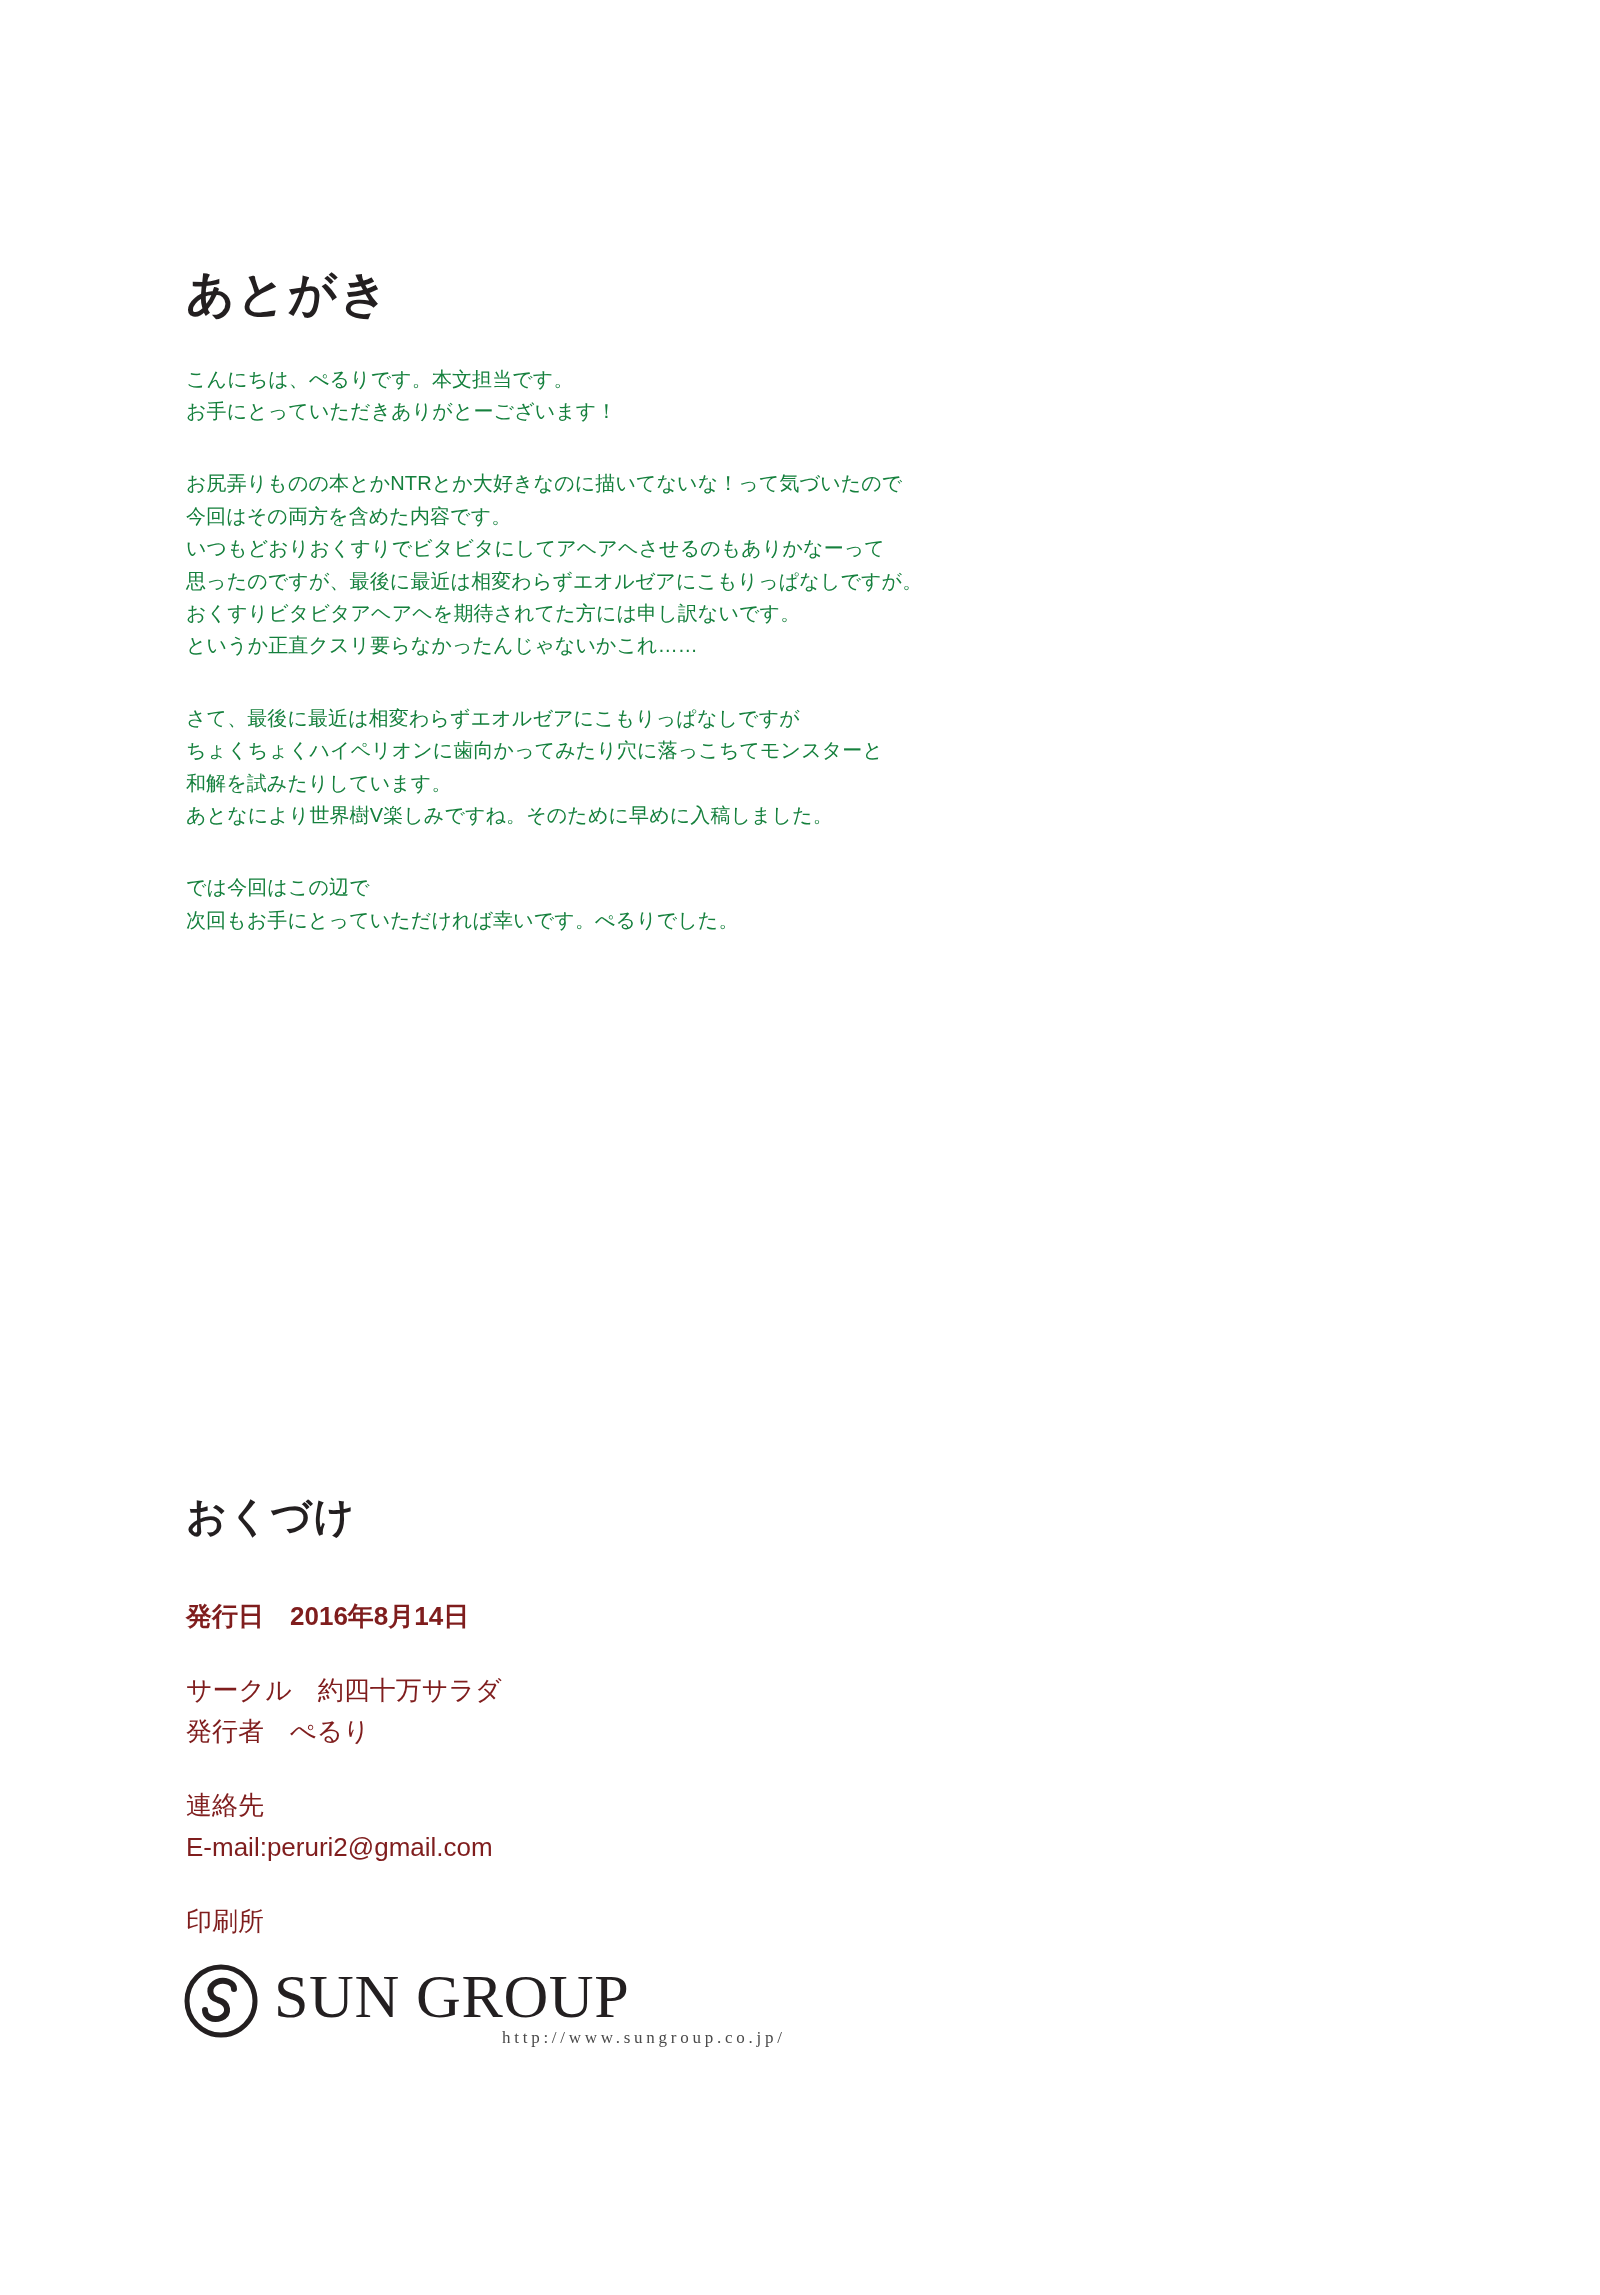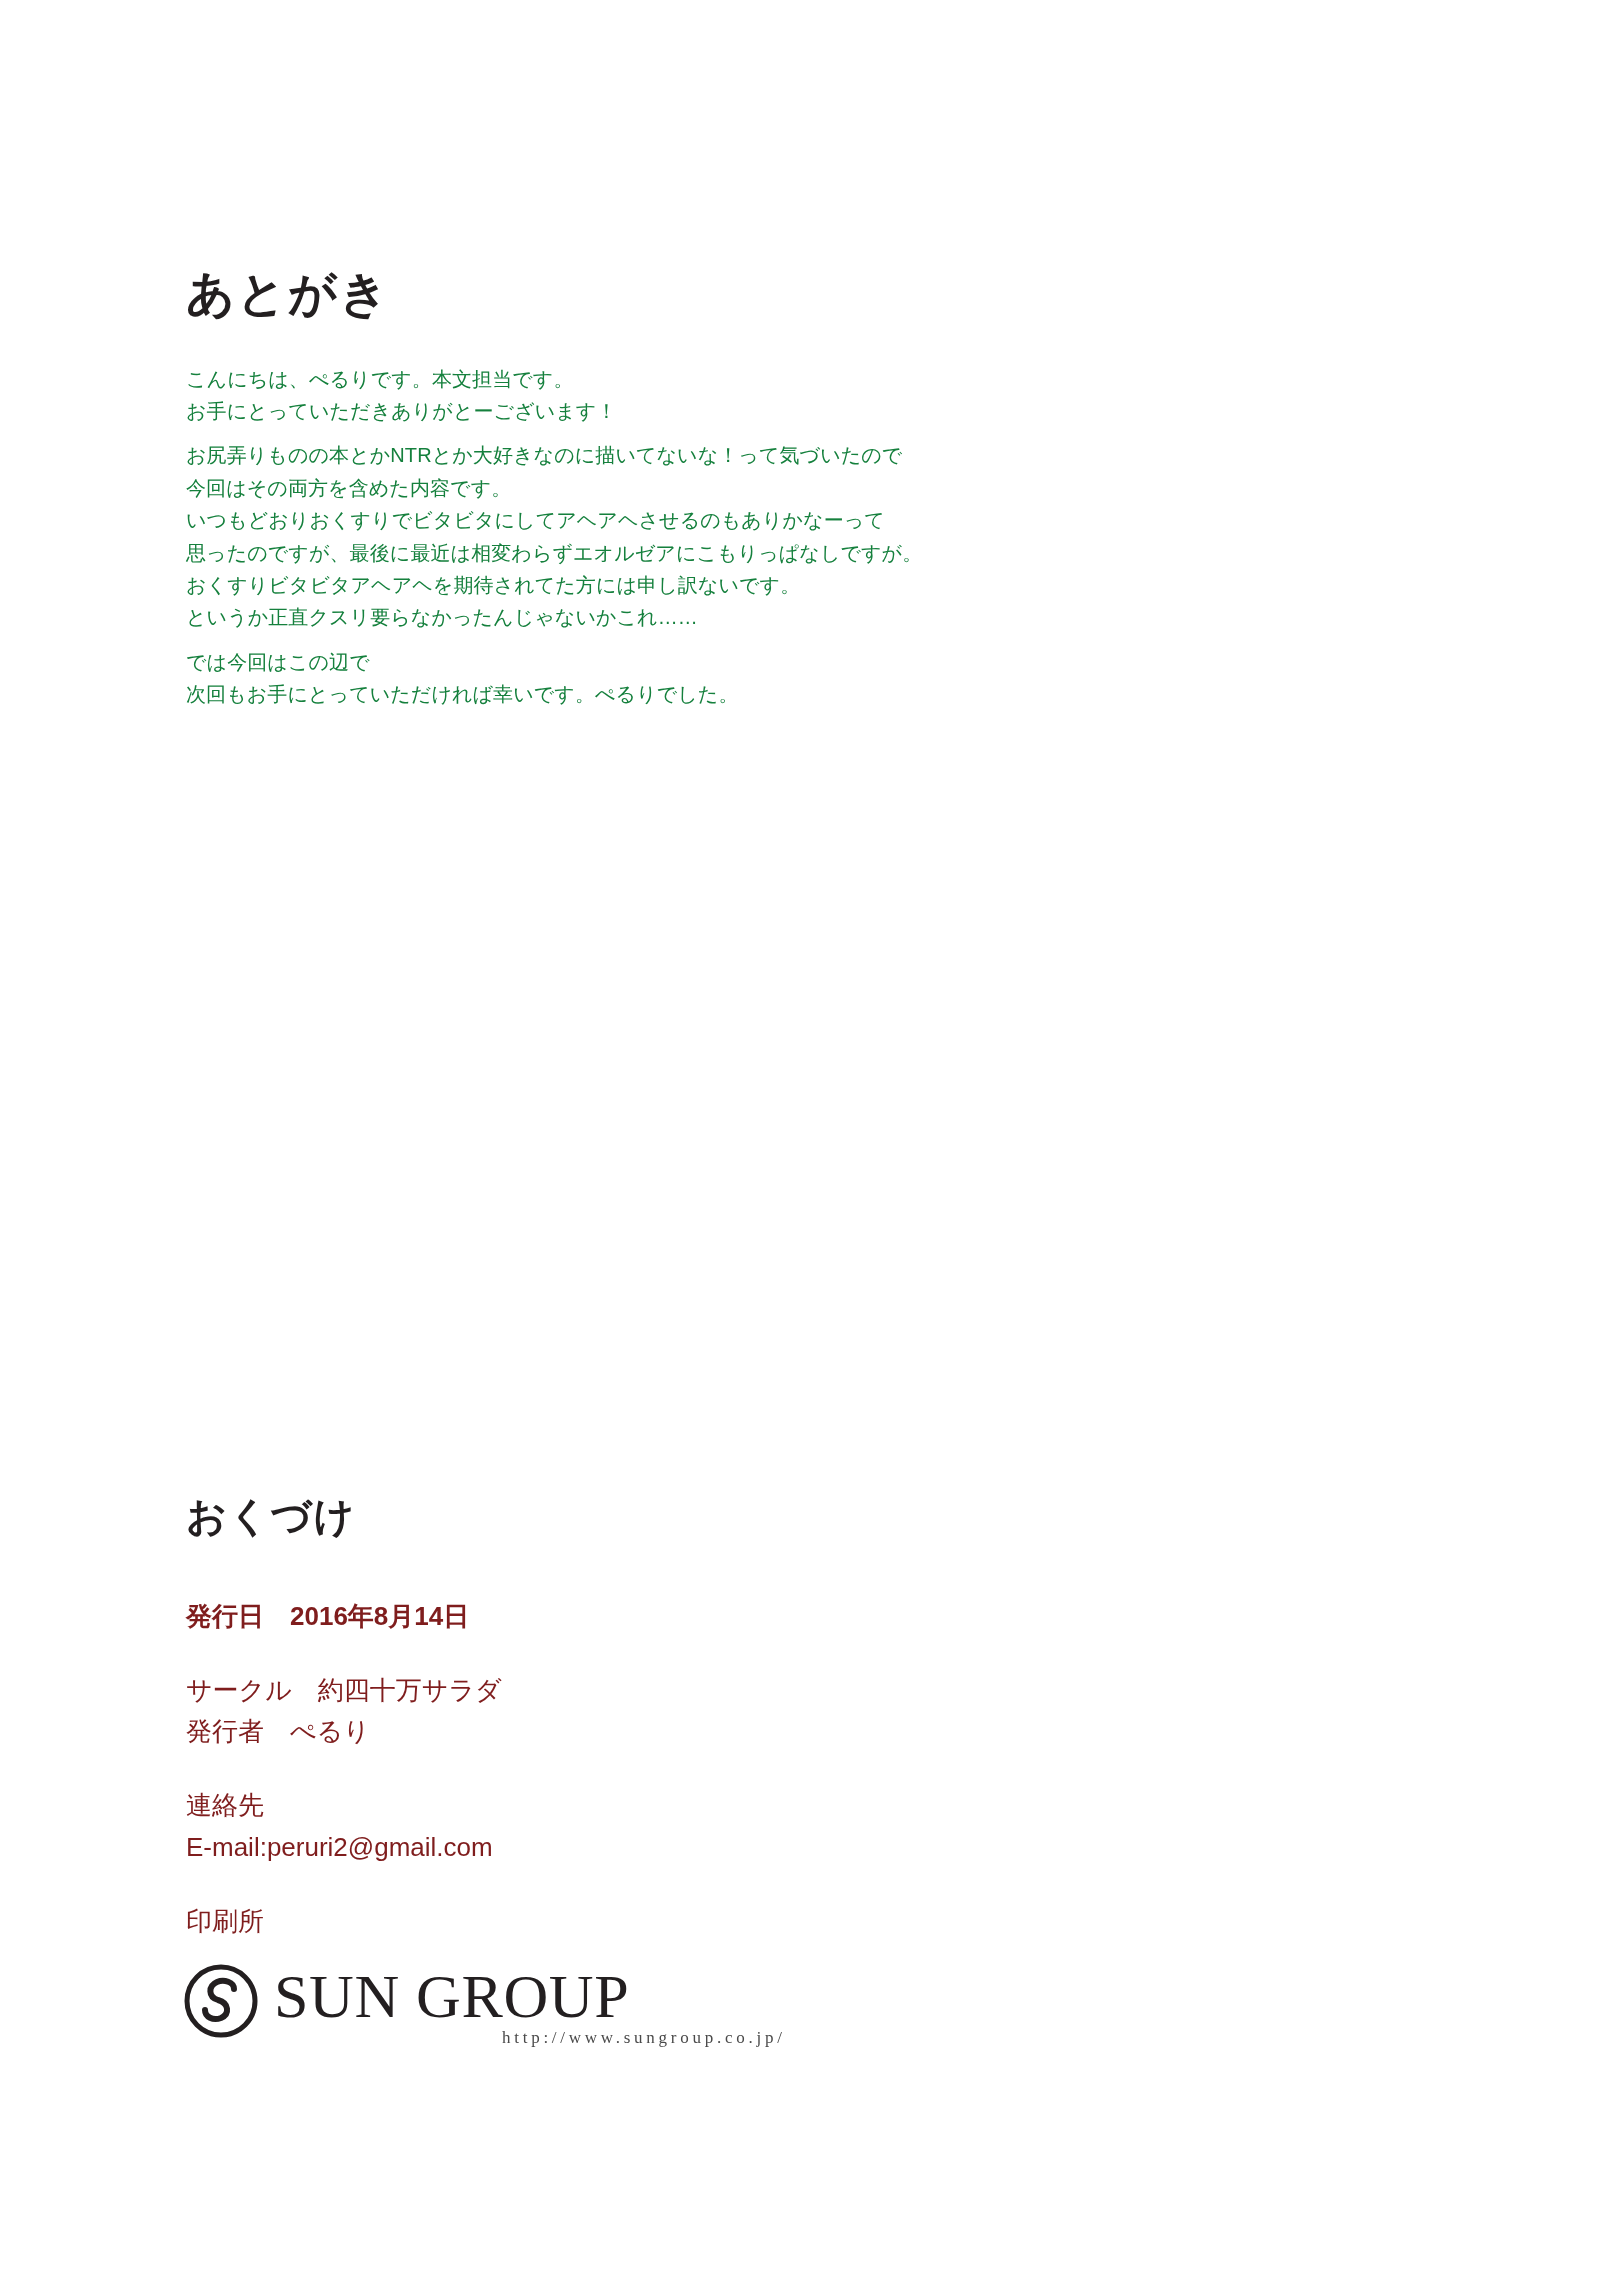--- a/index.html
+++ b/index.html
@@ -38,21 +38,21 @@
     line-height: 1.2;
   }
   .para {
     font-size: 20px;
     line-height: 1.62;
     letter-spacing: 0.005em;
     color: #15803d;
     margin: 0;
   }
   .para + .para {
-    margin-top: 12px;
+    margin-top: 40px;
   }
   .para .line {
     display: block;
     white-space: pre;
   }
   
   .colophon {
     position: absolute;
     left: 186px;
     top: 1480px;
@@ -137,20 +137,26 @@
 
     <p class="para">
       <span class="line">お尻弄りものの本とかNTRとか大好きなのに描いてないな！って気づいたので</span>
       <span class="line">今回はその両方を含めた内容です。</span>
       <span class="line">いつもどおりおくすりでビタビタにしてアヘアヘさせるのもありかなーって</span>
       <span class="line">思ったのですが、最後に最近は相変わらずエオルゼアにこもりっぱなしですが。</span>
       <span class="line">おくすりビタビタアヘアヘを期待されてた方には申し訳ないです。</span>
       <span class="line">というか正直クスリ要らなかったんじゃないかこれ……</span>
     </p>
 
+    <p class="para">
+      <span class="line">さて、最後に最近は相変わらずエオルゼアにこもりっぱなしですが</span>
+      <span class="line">ちょくちょくハイペリオンに歯向かってみたり穴に落っこちてモンスターと</span>
+      <span class="line">和解を試みたりしています。</span>
+      <span class="line">あとなにより世界樹V楽しみですね。そのために早めに入稿しました。</span>
+    </p>
 
     <p class="para">
       <span class="line">では今回はこの辺で</span>
       <span class="line">次回もお手にとっていただければ幸いです。ぺるりでした。</span>
     </p>
   </section>
 
   <section class="colophon">
     <h1 class="colophon-heading">おくづけ</h1>
 

